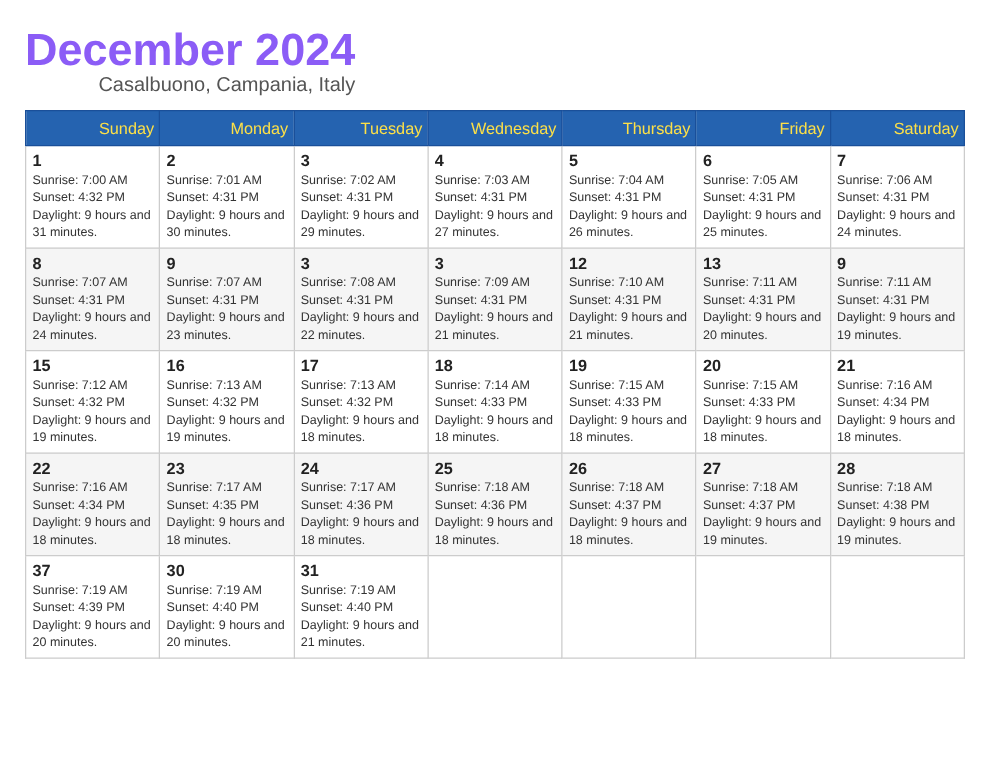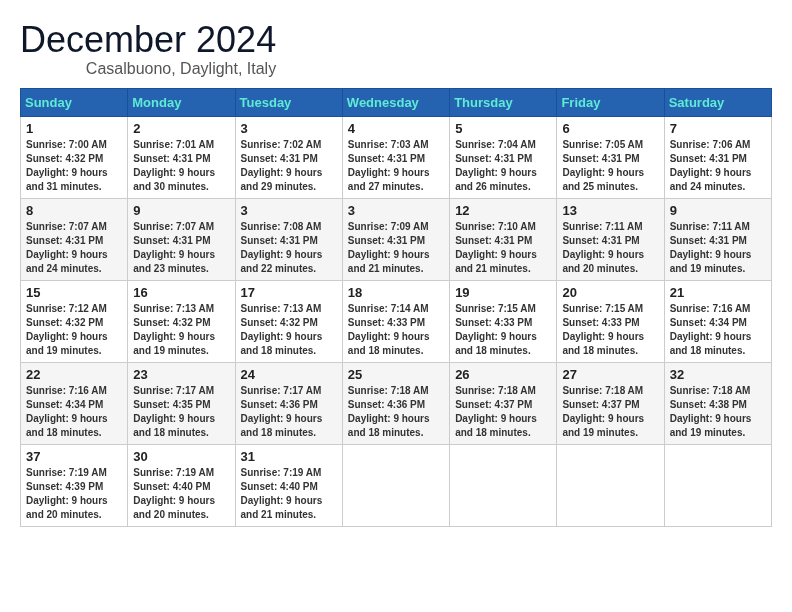--- a/index.html
+++ b/index.html
@@ -33,40 +33,40 @@
     .logo-icon {
       width: 20px;
       height: 20px;
       margin-left: 2px;
     }
     .title-section {
       text-align: right;
     }
     .month-title {
       font-size: 36px;
-      font-weight: normal;
-      color: #0f172a;
+      font-weight: bold;
+      color: #8b5cf6;
       line-height: 1.1;
     }
     .location-title {
       font-size: 16px;
       color: #555;
     }
     .calendar {
       width: 100%;
       border-collapse: collapse;
       border: 1px solid #ccc;
     }
     .calendar th {
       background-color: #2563b0;
-      color: #5eead4;
+      color: #fde047;
       padding: 6px 4px;
-      text-align: left;
+      text-align: right;
       font-size: 13px;
-      font-weight: bold;
+      font-weight: normal;
       border: 1px solid #1a4f99;
     }
     .calendar td {
       border: 1px solid #ccc;
       vertical-align: top;
       padding: 4px 5px;
       width: 14.28%;
       min-height: 80px;
       font-size: 10.5px;
       color: #333;
@@ -79,33 +79,32 @@
       font-size: 13px;
       font-weight: bold;
       color: #222;
       display: block;
       margin-bottom: 2px;
     }
     .day-info {
       font-size: 10px;
       color: #333;
       line-height: 1.4;
-      font-weight: bold;
     }
     .empty-cell {
       background: #f9f9f9;
     }
   </style>
 </head>
 <body>
 
 <div class="header">
   <div class="title-section">
     <div class="month-title">December 2024</div>
-    <div class="location-title">Casalbuono, Daylight, Italy</div>
+    <div class="location-title">Casalbuono, Campania, Italy</div>
   </div>
 </div>
 
 <table class="calendar">
   <thead>
     <tr>
     <th>Sunday</th>
         <th>Monday</th>
         <th>Tuesday</th>
         <th>Wednesday</th>
@@ -224,21 +223,21 @@
         </td>
         <td>
           <span class="day-num">26</span>
           <div class="day-info">Sunrise: 7:18 AM<br>Sunset: 4:37 PM<br>Daylight: 9 hours and 18 minutes.</div>
         </td>
         <td>
           <span class="day-num">27</span>
           <div class="day-info">Sunrise: 7:18 AM<br>Sunset: 4:37 PM<br>Daylight: 9 hours and 19 minutes.</div>
         </td>
         <td>
-          <span class="day-num">32</span>
+          <span class="day-num">28</span>
           <div class="day-info">Sunrise: 7:18 AM<br>Sunset: 4:38 PM<br>Daylight: 9 hours and 19 minutes.</div>
         </td>
       </tr>
       <tr>
         <td>
           <span class="day-num">37</span>
           <div class="day-info">Sunrise: 7:19 AM<br>Sunset: 4:39 PM<br>Daylight: 9 hours and 20 minutes.</div>
         </td>
         <td>
           <span class="day-num">30</span>

